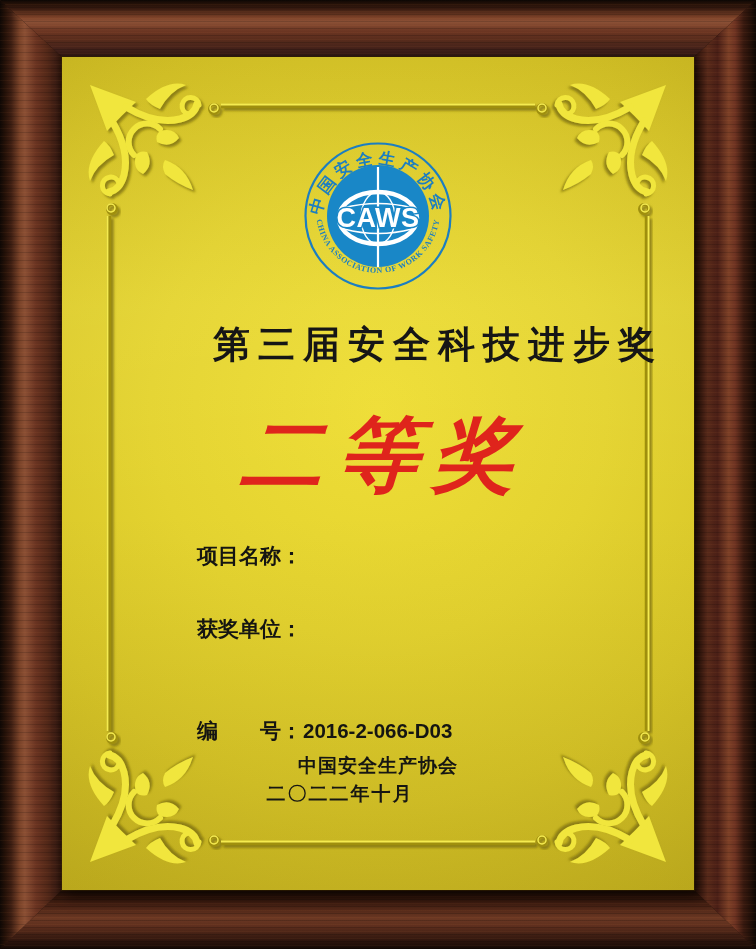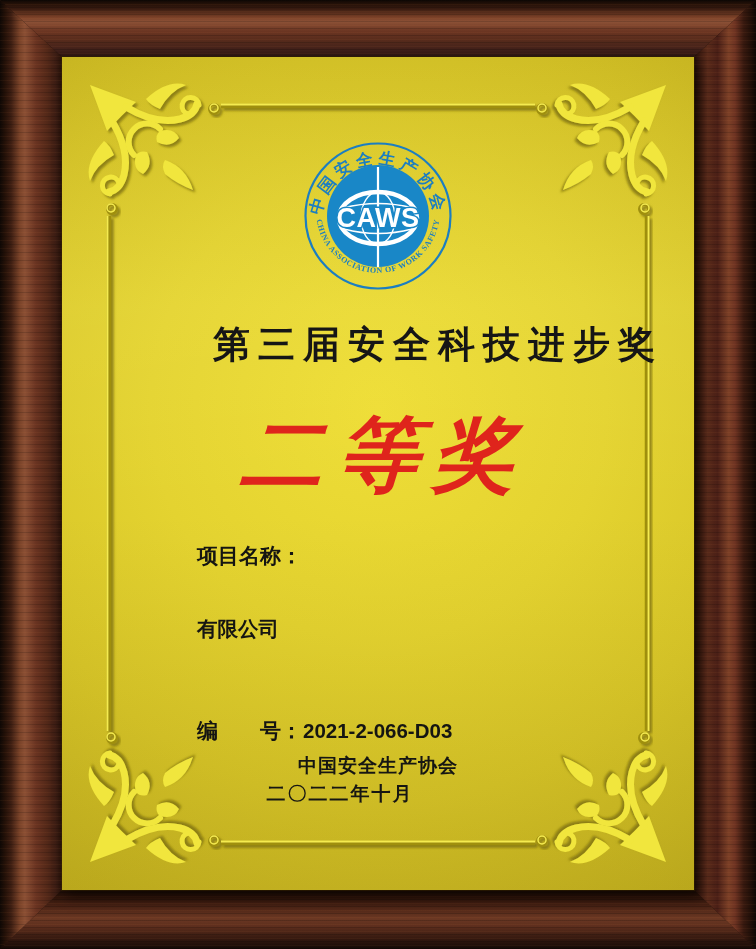--- a/index.html
+++ b/index.html
@@ -175,28 +175,28 @@
 
     <div class="cert-title">第三届安全科技进步奖</div>
 
     <div class="award">二等奖</div>
 
     <div class="fields">
       <div class="field-row r0">
         <span class="field-label">项目名称：</span>
       </div>
       <div class="field-row r1">
+        <span class="field-label">获奖单位：</span>
         <span class="field-value">
-          <span class="vline">有限公司</span>
         </span>
       </div>
       <div class="field-row r2">
         <span class="field-label">编　　号：</span>
         <span class="field-value">
-          <span class="vline">2021-2-066-D03</span>
+          <span class="vline">2016-2-066-D03</span>
         </span>
       </div>
     </div>
 
     <div class="issuer">中国安全生产协会</div>
     <div class="cert-date">二〇二二年十月</div>
   </div>
 </div>
 
 </body></html>

